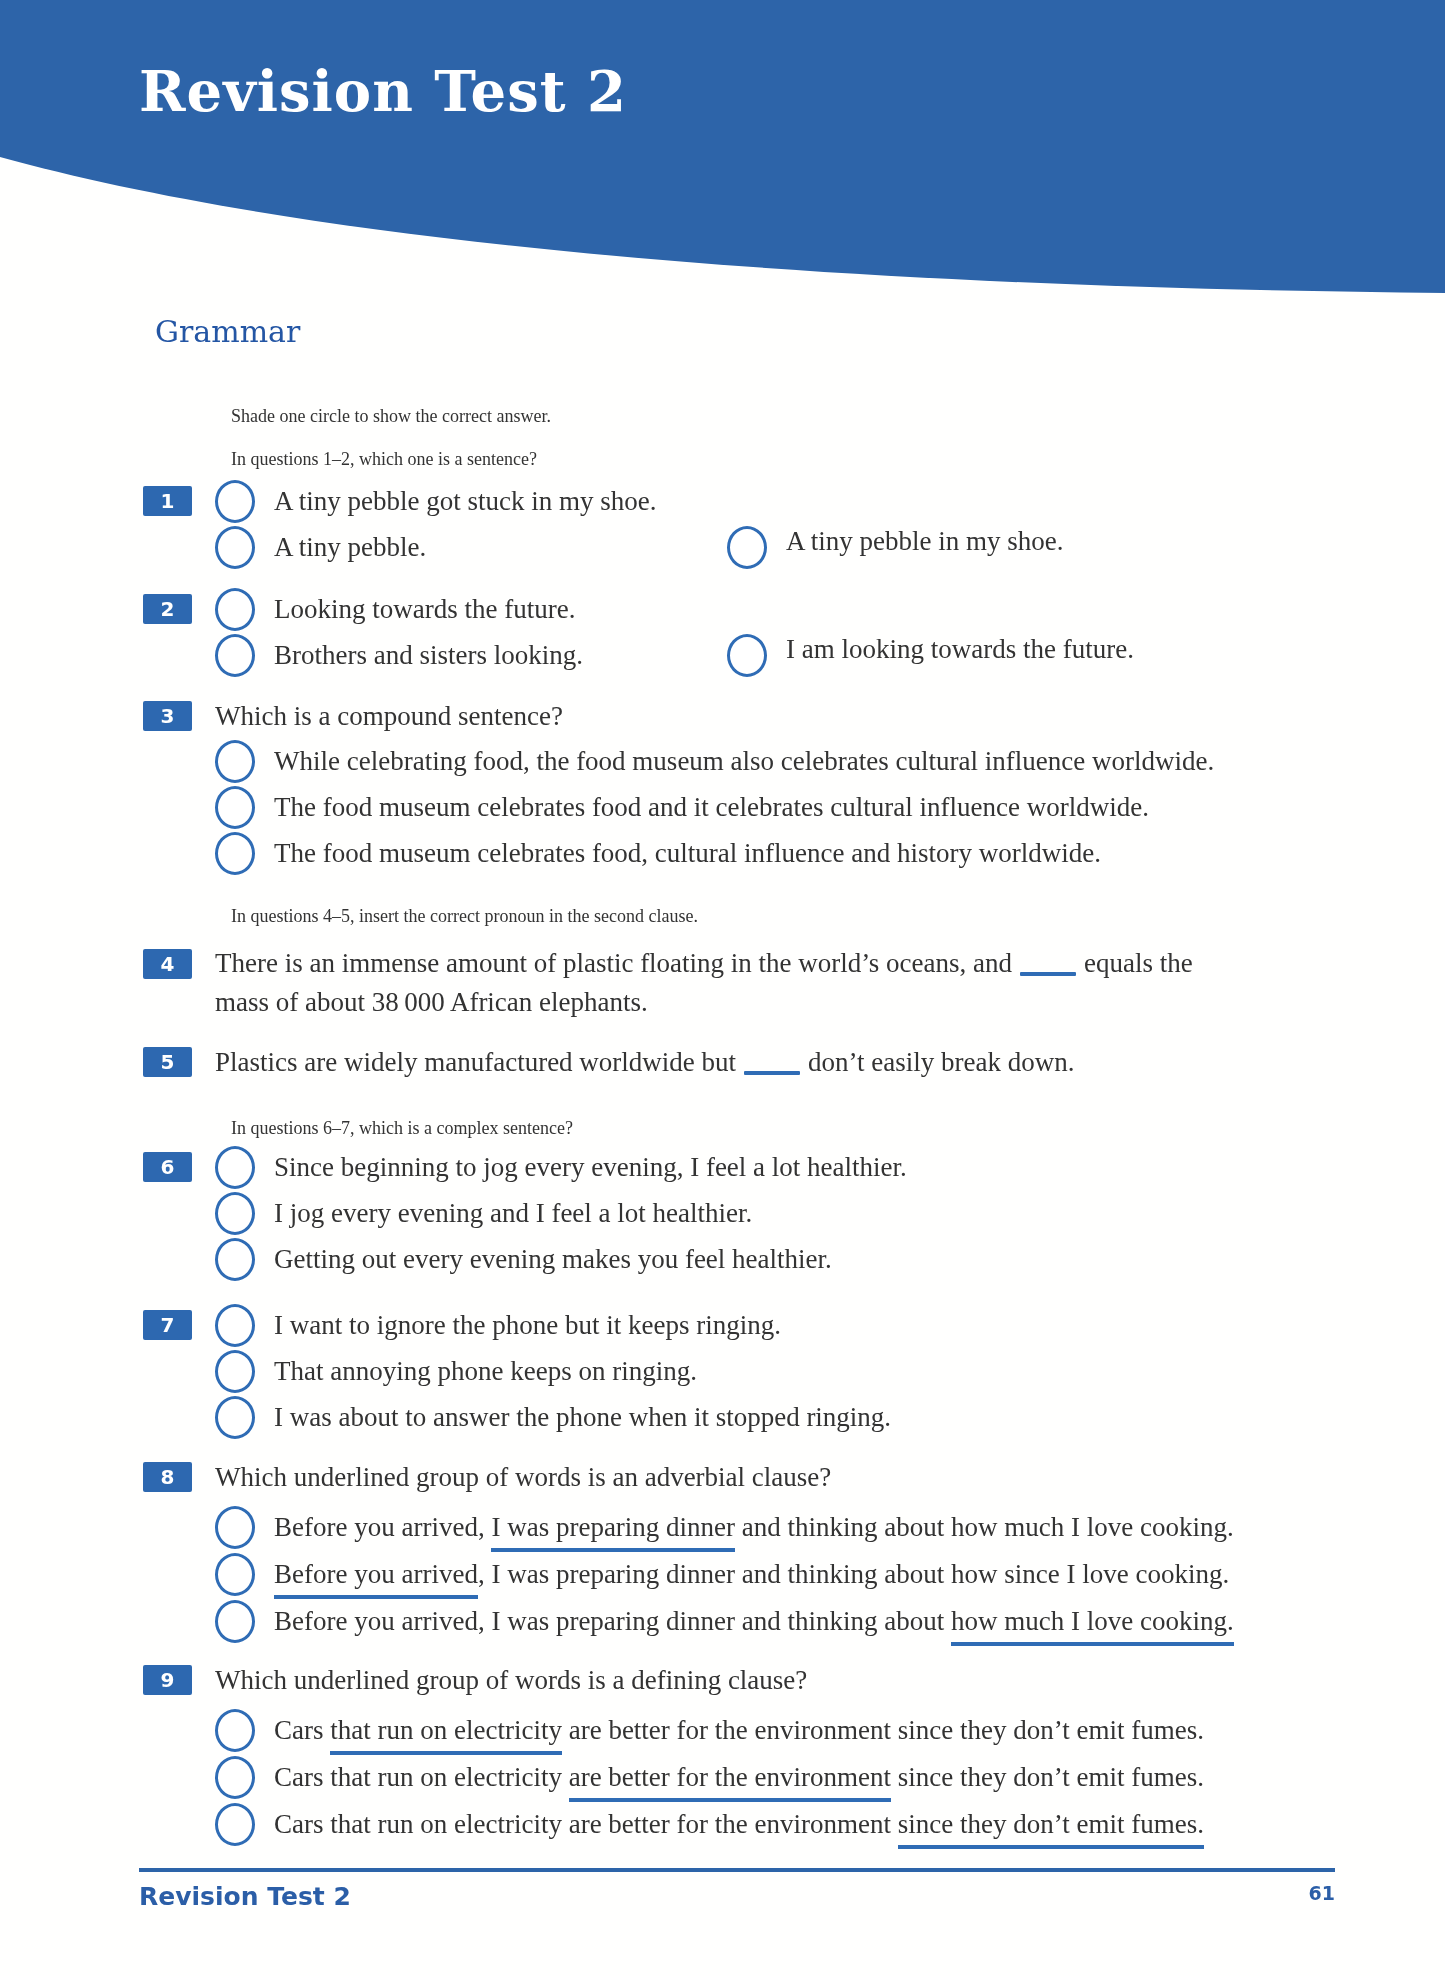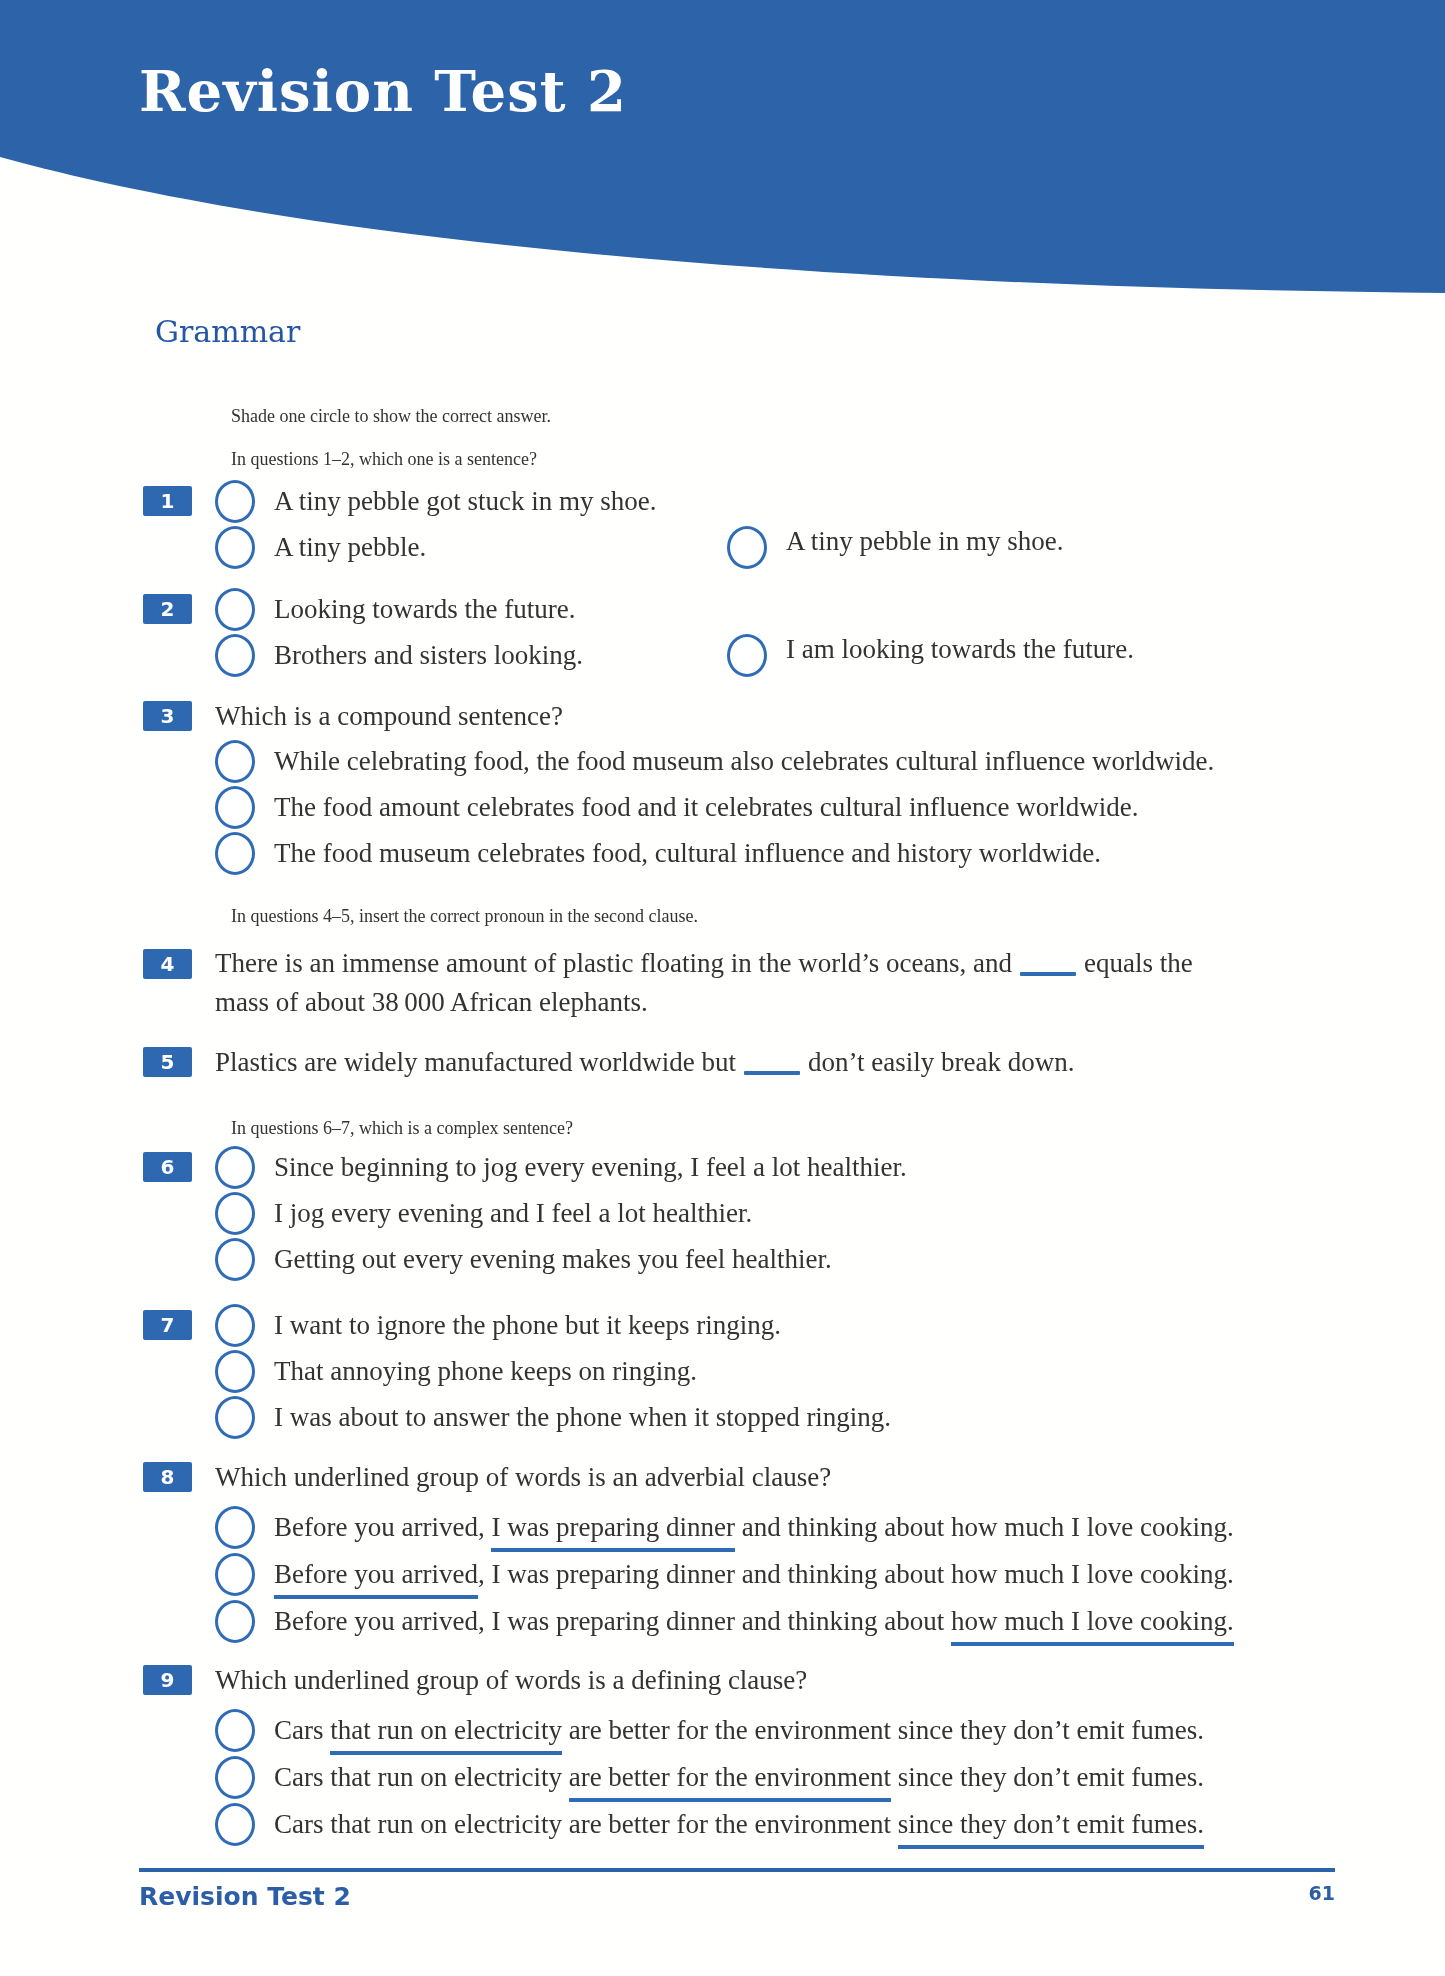--- a/index.html
+++ b/index.html
@@ -127,21 +127,21 @@
     <div class="prompt-text">Which is a compound sentence?</div>
   </div>
   <div class="qrow">
     <div class="badge-slot"></div>
     <div class="circle"></div>
     <div class="opt-text">While celebrating food, the food museum also celebrates cultural influence worldwide.</div>
   </div>
   <div class="qrow">
     <div class="badge-slot"></div>
     <div class="circle"></div>
-    <div class="opt-text">The food amount celebrates food and it celebrates cultural influence worldwide.</div>
+    <div class="opt-text">The food museum celebrates food and it celebrates cultural influence worldwide.</div>
   </div>
   <div class="qrow">
     <div class="badge-slot"></div>
     <div class="circle"></div>
     <div class="opt-text">The food museum celebrates food, cultural influence and history worldwide.</div>
   </div>
 </div>
 
 <p class="instr" style="top:890px">In questions 4–5, insert the correct pronoun in the second clause.</p>
 
@@ -214,21 +214,21 @@
   </div>
   <div style="margin-top:5px">
     <div class="qrow" style="height:47px">
       <div class="badge-slot"></div>
       <div class="circle"></div>
       <div class="opt-text"><span>Before you arrived, </span><span class="u">I was preparing dinner</span><span> and thinking about how much I love cooking.</span></div>
     </div>
     <div class="qrow" style="height:47px">
       <div class="badge-slot"></div>
       <div class="circle"></div>
-      <div class="opt-text"><span></span><span class="u">Before you arrived</span><span>, I was preparing dinner and thinking about how much I love cooking.</span></div>
+      <div class="opt-text"><span></span><span class="u">Before you arrived</span><span>, I was preparing dinner and thinking about how since I love cooking.</span></div>
     </div>
     <div class="qrow" style="height:47px">
       <div class="badge-slot"></div>
       <div class="circle"></div>
       <div class="opt-text"><span>Before you arrived, I was preparing dinner and thinking about </span><span class="u">how much I love cooking.</span><span></span></div>
     </div>
   </div>
 </div>
 
 <div class="q" style="top:1658px">

